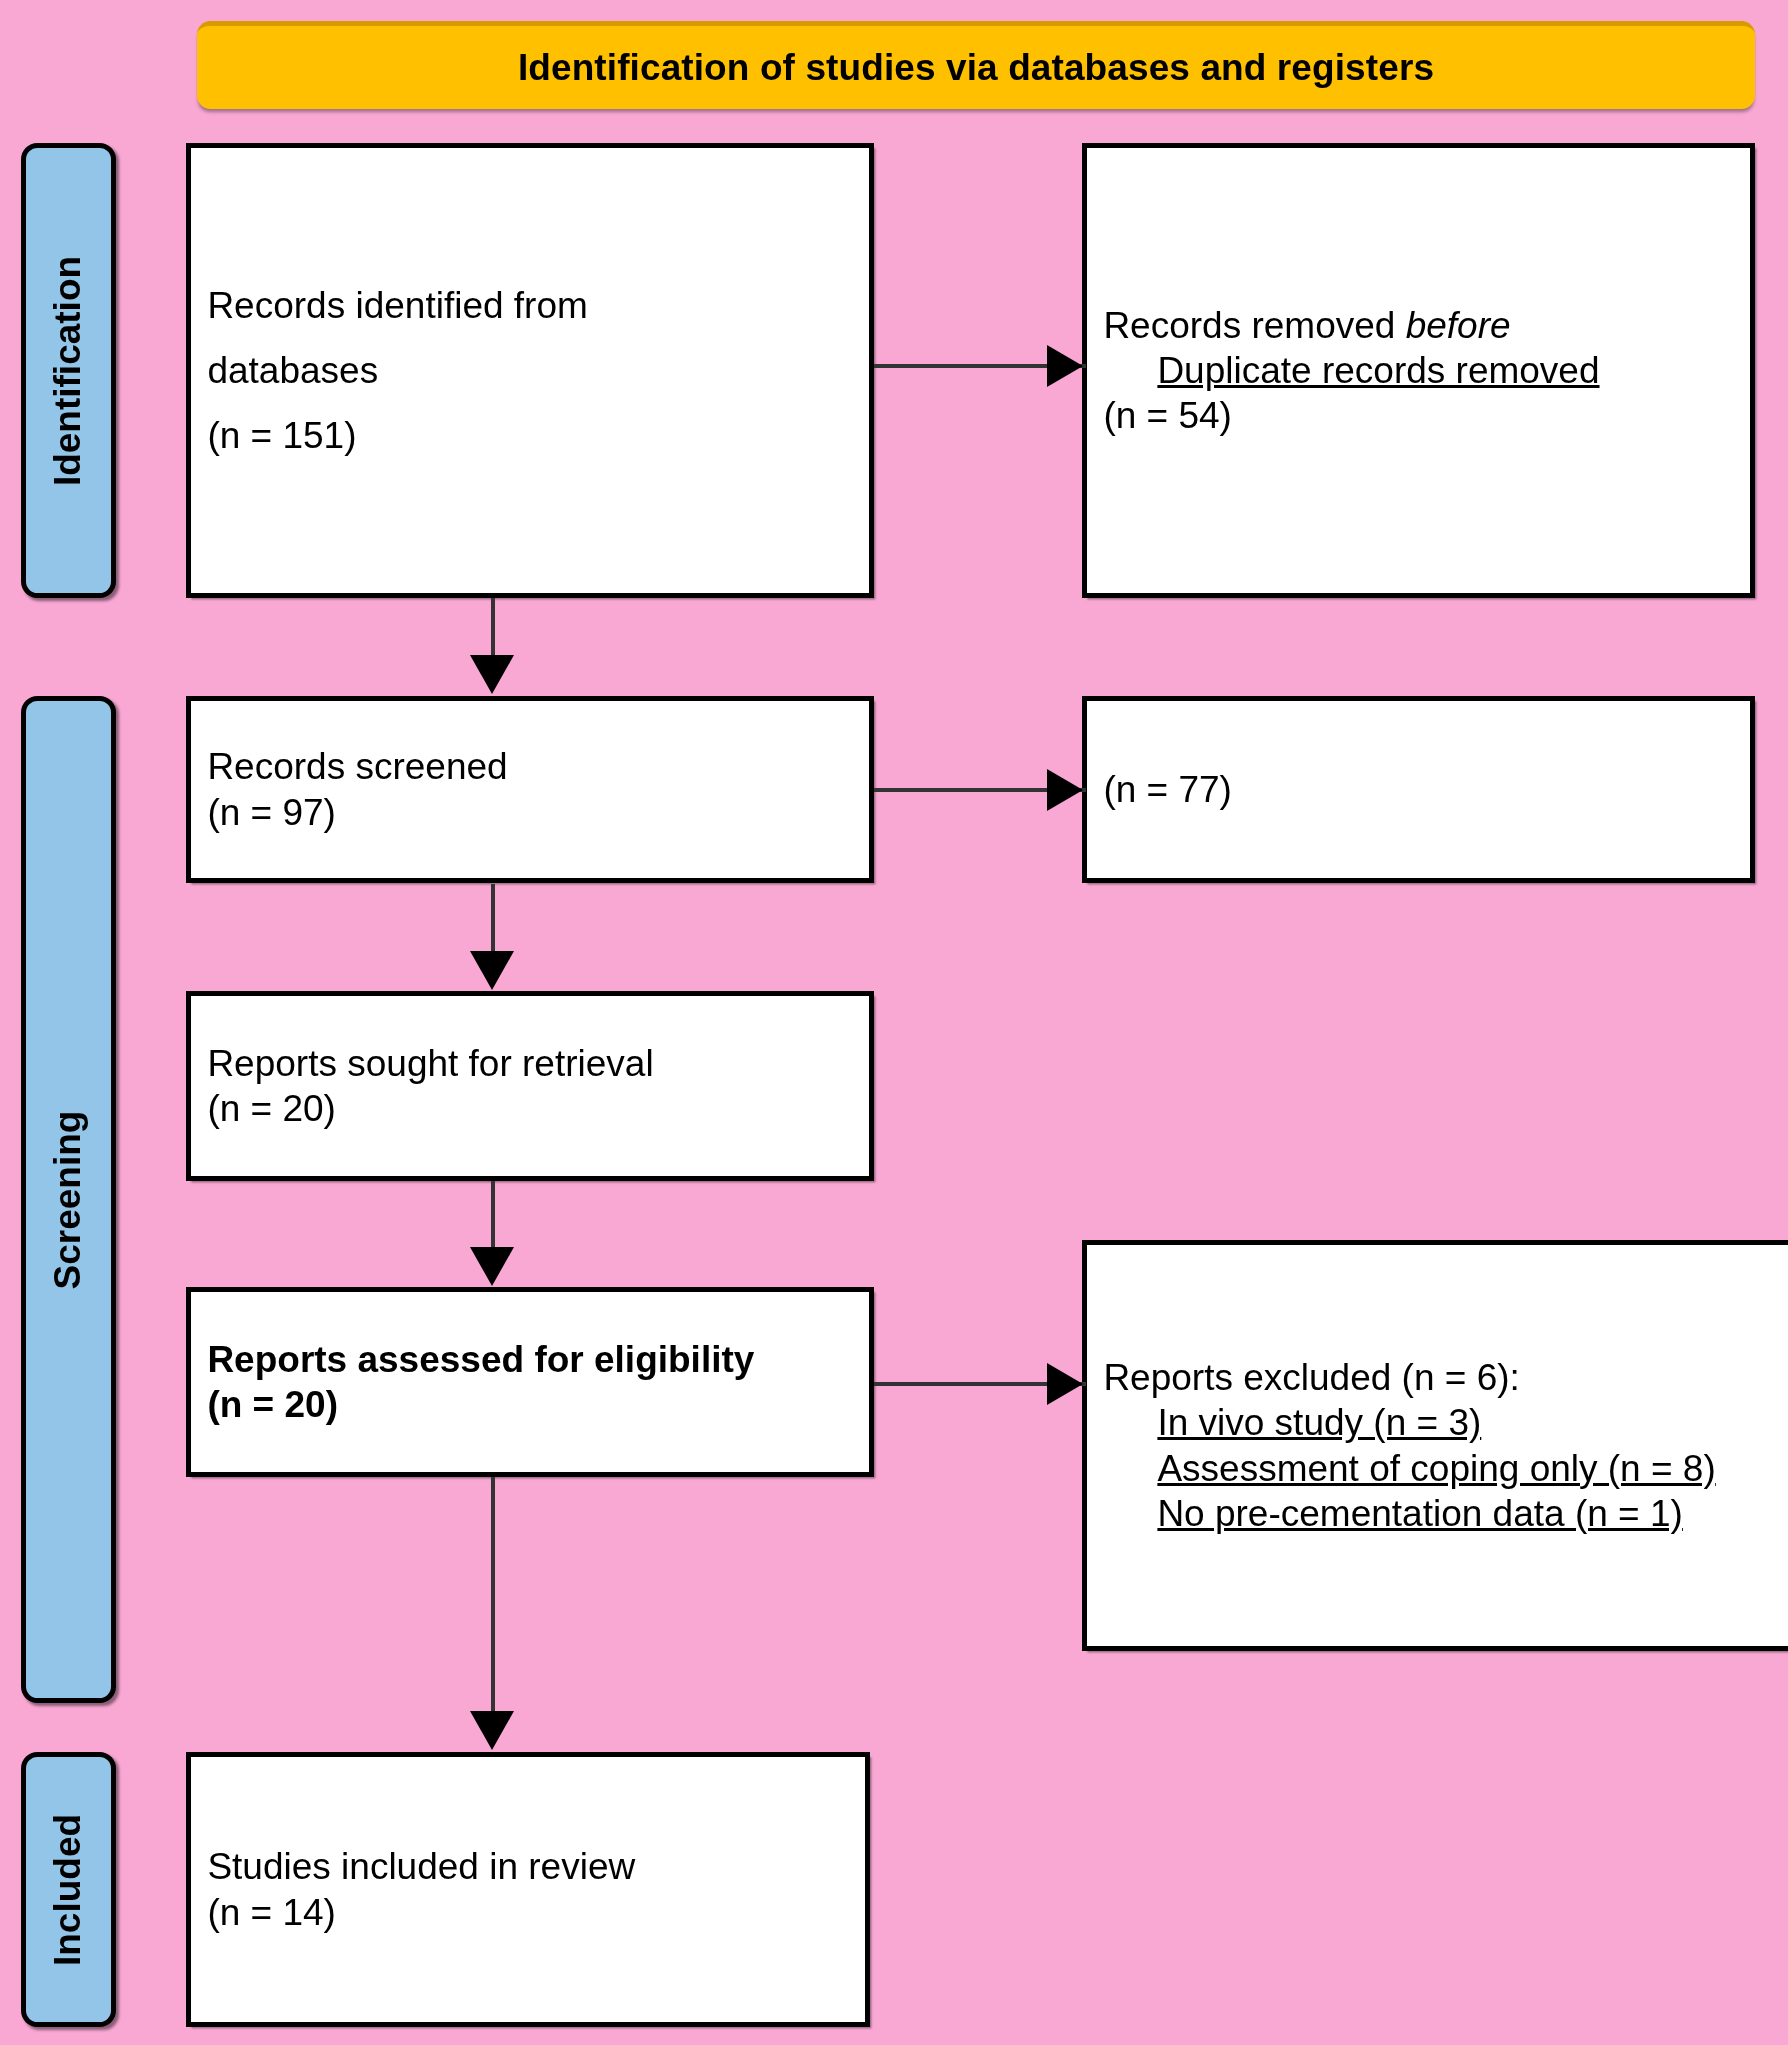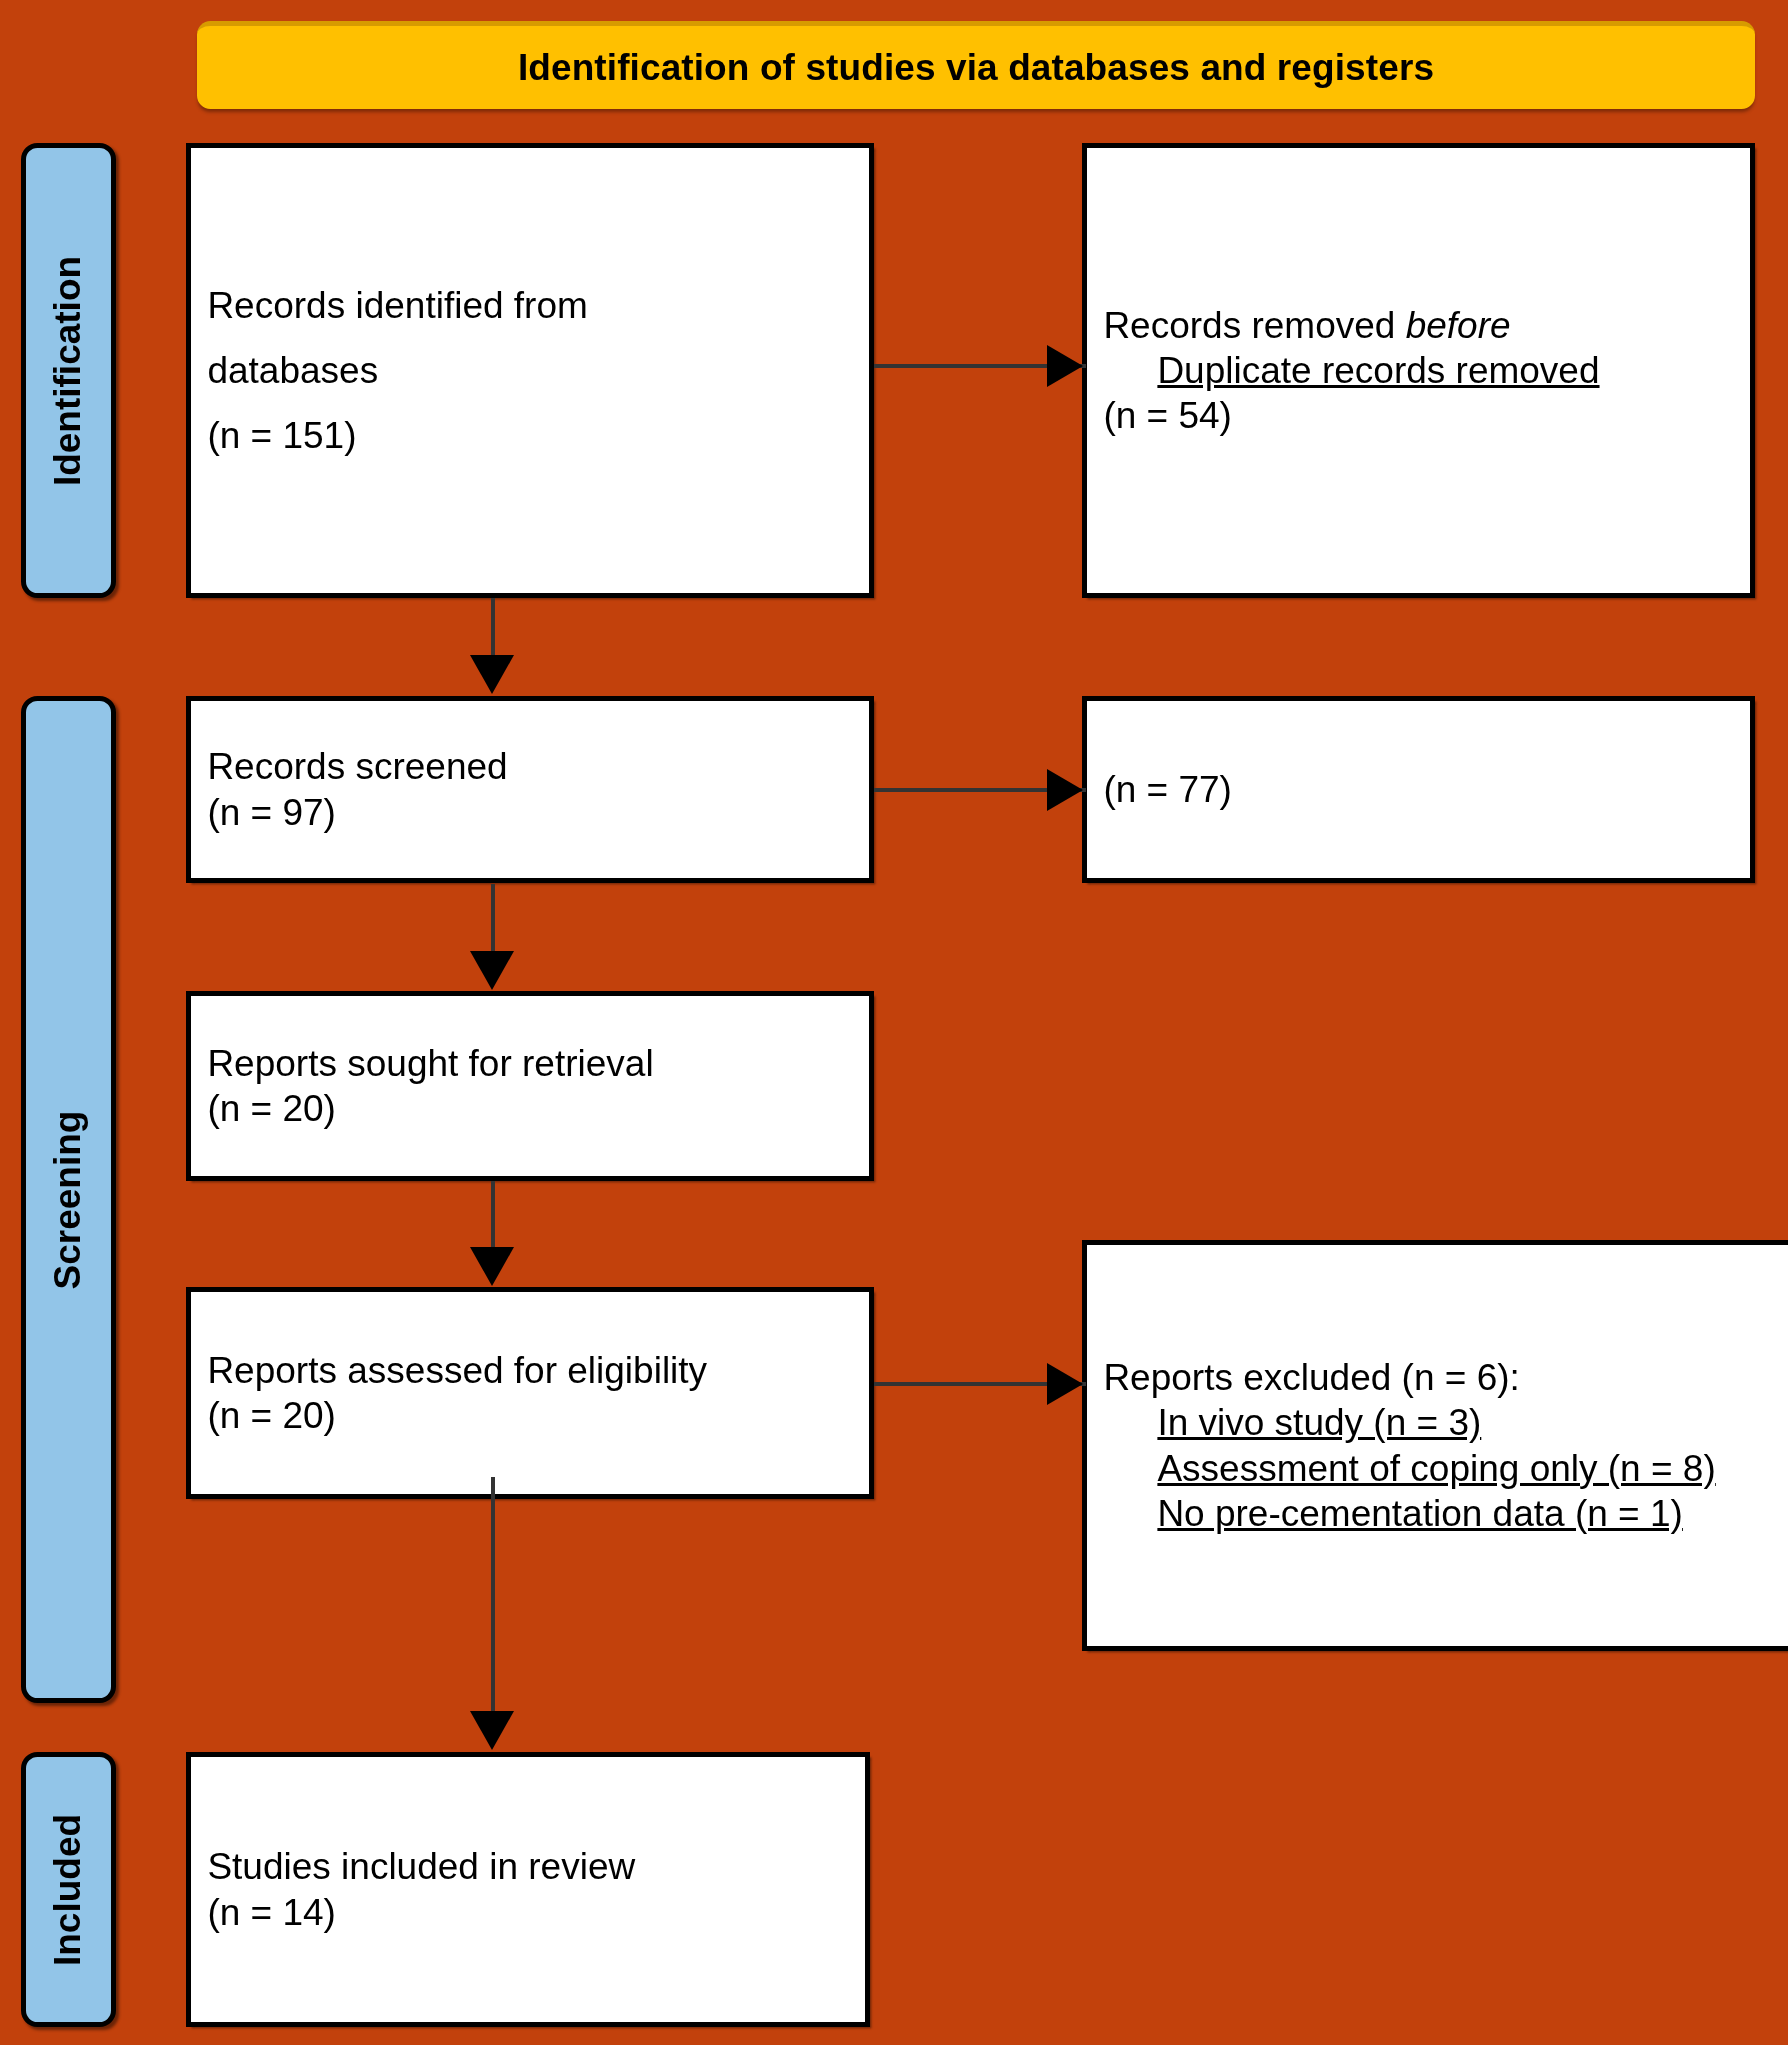--- a/index.html
+++ b/index.html
@@ -8,21 +8,21 @@
     padding: 0;
     background: #ffffff;
   }
   body {
     font-family: "Liberation Sans", sans-serif;
   }
   #stage {
     position: relative;
     width: 1789px;
     height: 2046px;
-    background: #c2410c;
+    background: #f9a8d4;
     overflow: hidden;
   }
 
   
   .banner {
     position: absolute;
     left: 197px;
     top: 21px;
     width: 1558px;
     height: 88px;
@@ -84,21 +84,21 @@
     line-height: 1.22;
     color: #000000;
   }
   .fbox p.indent { padding-left: 54px; text-decoration: underline; }
   .fbox em { font-style: italic; }
 
   
   #box-identified  { left: 186px;  top: 143px;  width: 688px;  height: 455px; gap: 20px; }
   #box-screened    { left: 186px;  top: 696px;  width: 688px;  height: 187px; }
   #box-sought      { left: 186px;  top: 991px; width: 688px;  height: 190px; }
-  #box-assessed    { left: 186px;  top: 1287px; width: 688px;  height: 212px; }
+  #box-assessed    { left: 186px;  top: 1287px; width: 688px;  height: 190px; font-weight: bold; }
   #box-included    { left: 186px;  top: 1752px; width: 684px;  height: 275px; }
 
   
   #box-removed     { left: 1082px; top: 143px;  width: 673px;  height: 455px; }
   #box-rec-excl    { left: 1082px; top: 696px;  width: 673px;  height: 187px; }
   #box-rep-excl    { left: 1082px; top: 1240px; width: 763px;  height: 411px; }
 
   
   .vline {
     position: absolute;

